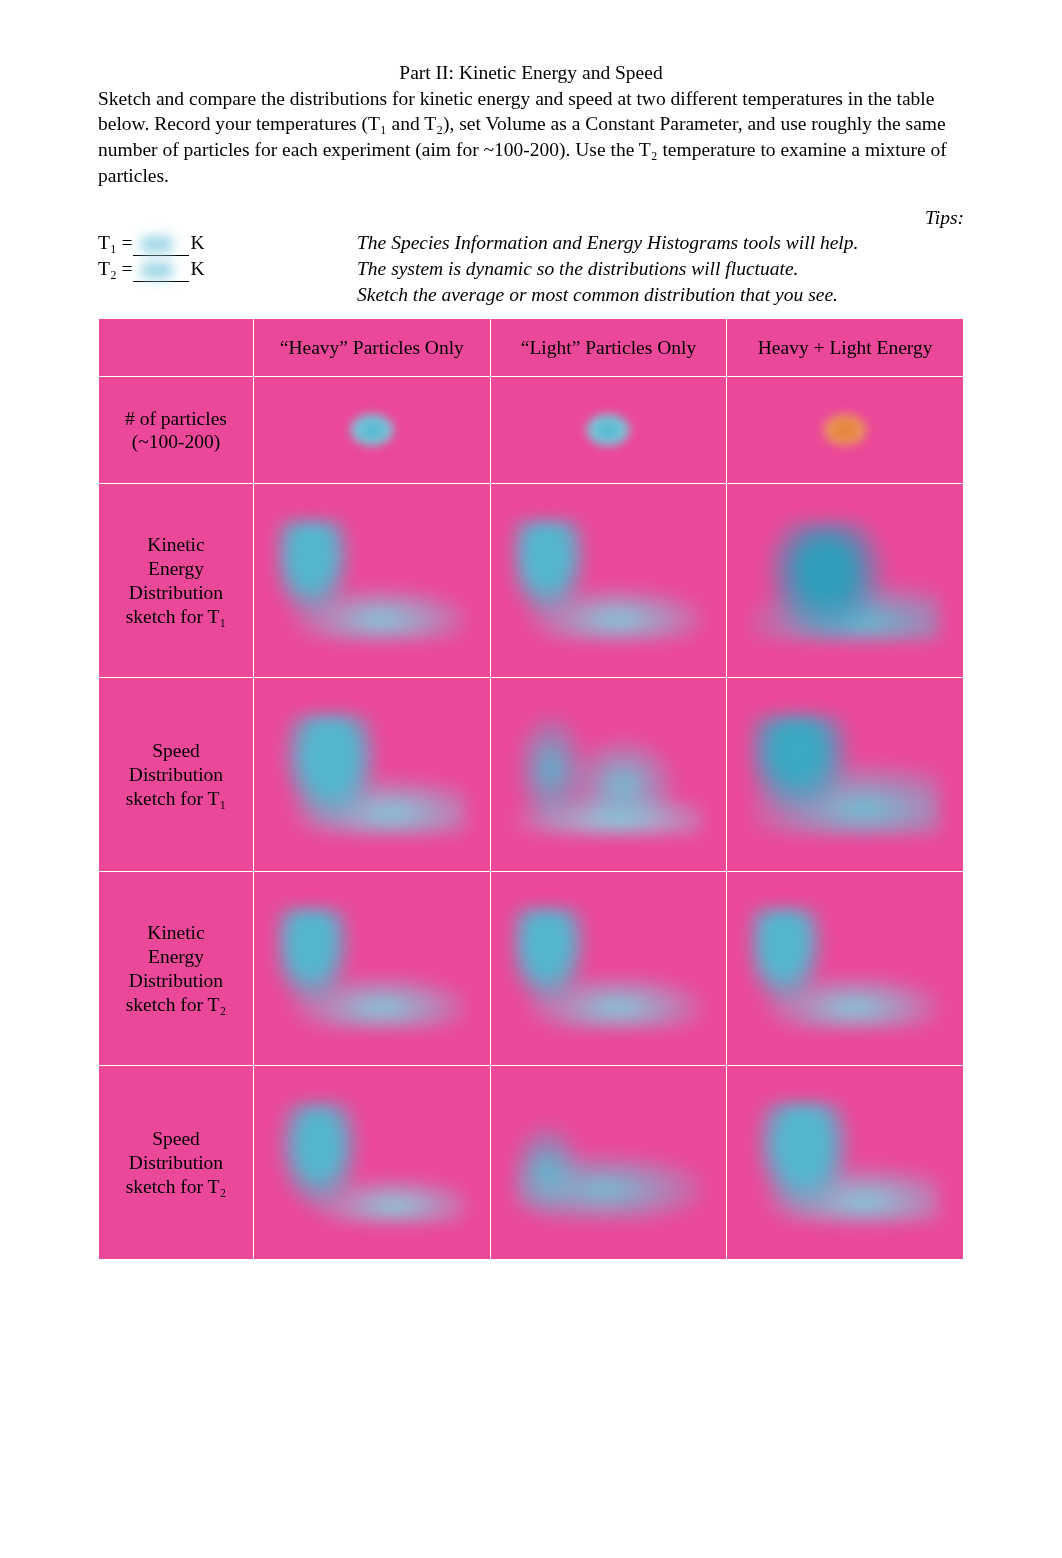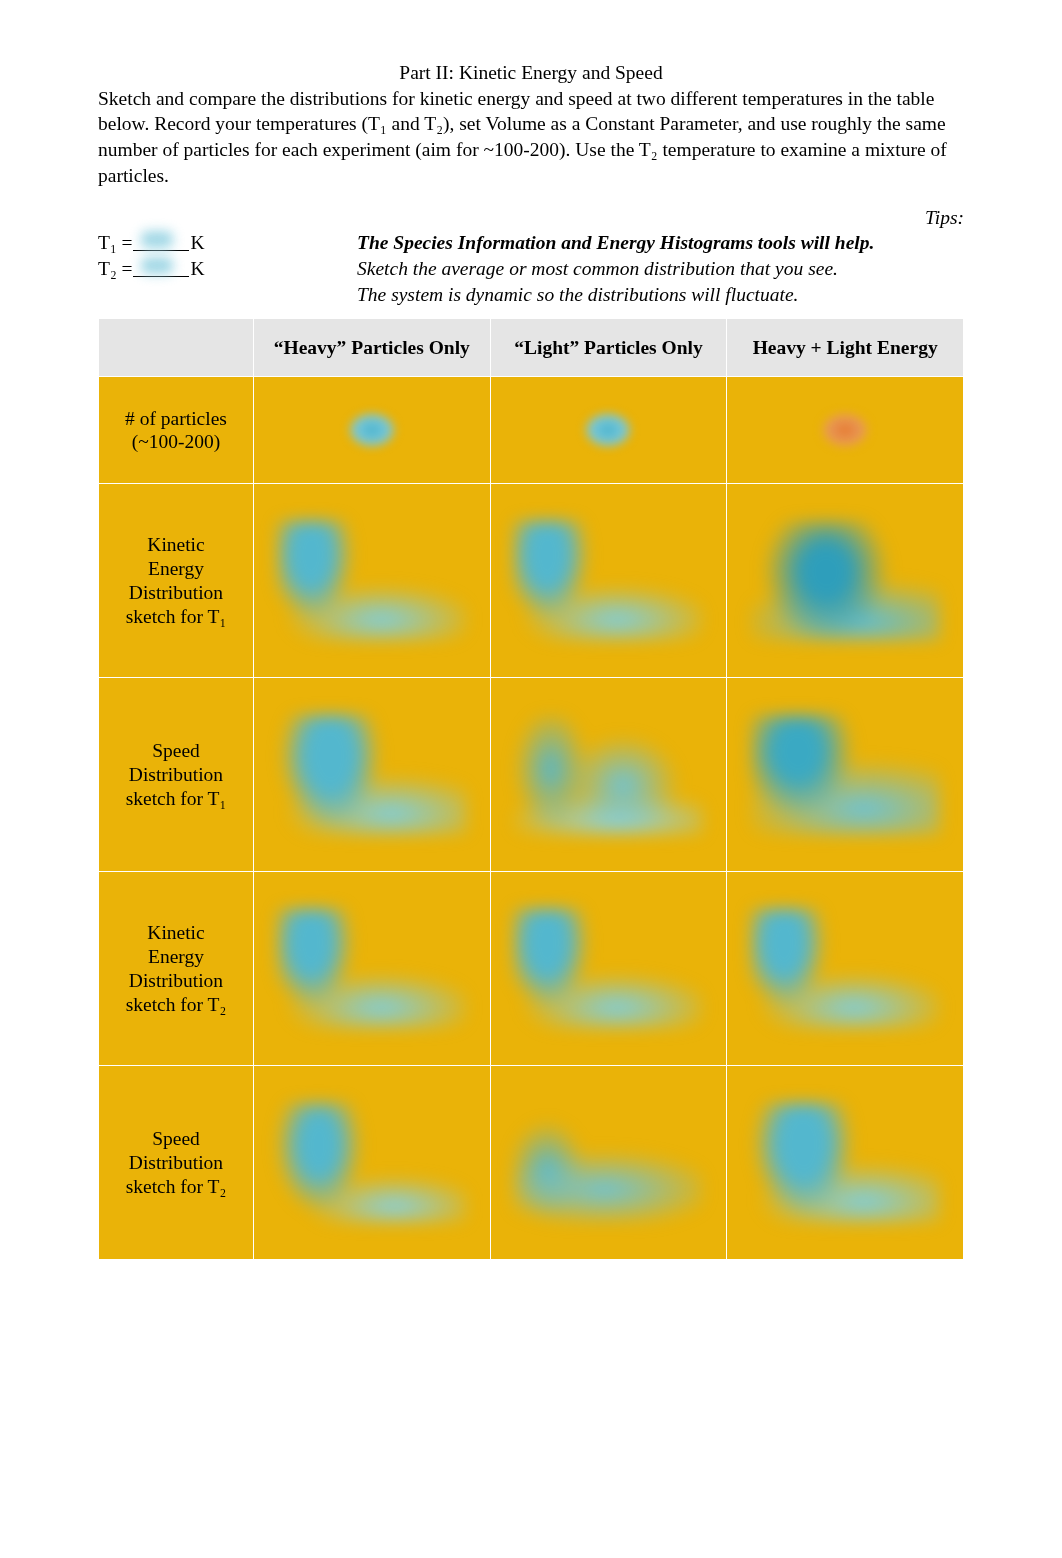--- a/index.html
+++ b/index.html
@@ -28,21 +28,21 @@
     gap: 34px;
     margin-bottom: 10px;
     align-items: flex-start;
   }
   .temps {
     flex: none;
     width: 225px;
   }
   .temps-line {
     display: flex;
-    align-items: flex-start;
+    align-items: flex-end;
     white-space: nowrap;
   }
   .redact {
     display: inline-block;
     width: 56px;
     height: 20px;
     background: #fff;
     border-bottom: 1px solid #000;
     margin-right: 2px;
     vertical-align: baseline;
@@ -56,46 +56,46 @@
     border-radius: 6px;
     background: #9bd5e4;
     filter: blur(6px);
     opacity: 0.95;
   }
   .tips-body {
     flex: 1;
   }
   .tips-strong {
     font-style: italic;
-    font-weight: bold;
+    font-weight: normal;
   }
   .tips-em {
     font-style: italic;
   }
 
   
   .tbl {
     width: 100%;
     border-collapse: collapse;
     table-layout: fixed;
   }
   .tbl th, .tbl td {
     border: 1px solid #fff;
     padding: 10px 8px;
     vertical-align: middle;
     text-align: center;
   }
   .tbl thead th {
-    background: #e5e5e5;
-    font-weight: bold;
+    background: #ec4899;
+    font-weight: normal;
     padding-top: 16px;
     padding-bottom: 16px;
   }
   .tbl tbody td, .tbl tbody th {
-    background: #eab308;
+    background: #ec4899;
   }
   .tbl tbody th {
     font-weight: normal;
     text-align: center;
     padding: 14px 6px;
     line-height: 1.22;
   }
   .col-label { width: 155px; }
   .row-np td, .row-np th { height: 78px; }
   .row-dist td, .row-dist th { height: 165px; }
@@ -178,22 +178,22 @@
       <span>K</span>
     </div>
     <div class="temps-line">
       <span>T₂ = </span>
       <span class="redact"></span>
       <span>K</span>
     </div>
   </div>
   <div class="tips-body">
     <div class="tips-strong">The Species Information and Energy Histograms tools will help.</div>
+    <div class="tips-em">The system is dynamic so the distributions will fluctuate.</div>
     <div class="tips-em">Sketch the average or most common distribution that you see.</div>
-    <div class="tips-em">The system is dynamic so the distributions will fluctuate.</div>
   </div>
 </div>
 
 <table class="tbl">
   <colgroup>
     <col class="col-label">
     <col>
       <col>
       <col>
   </colgroup>

